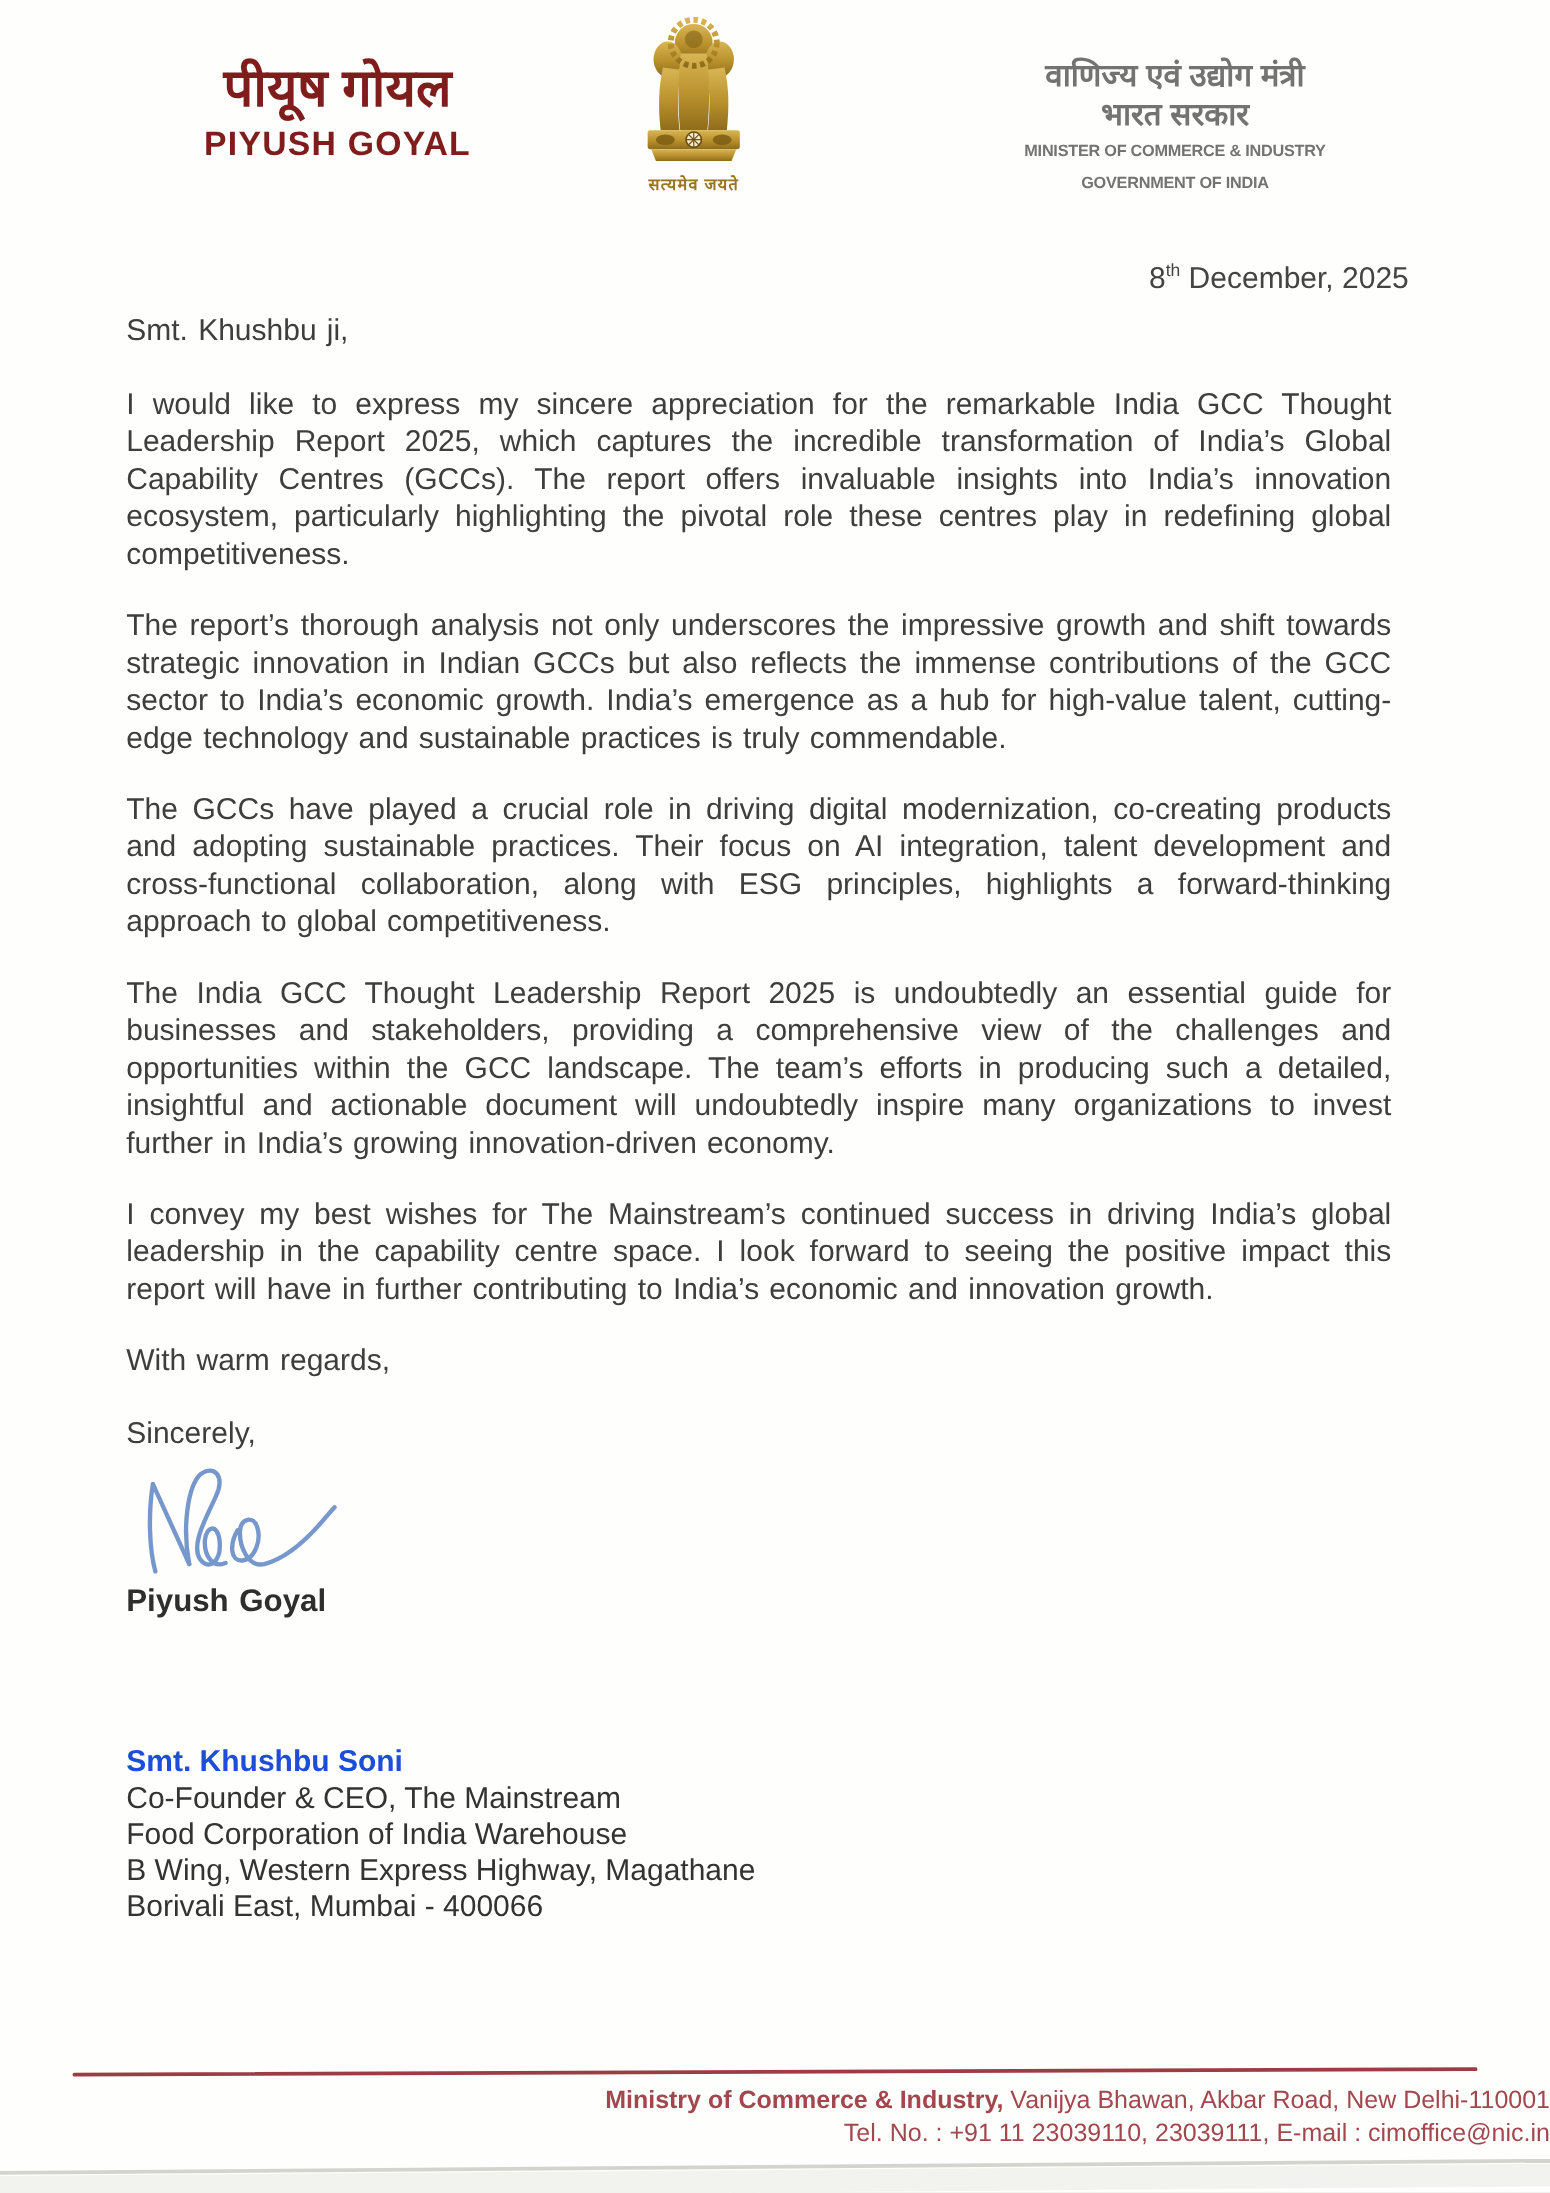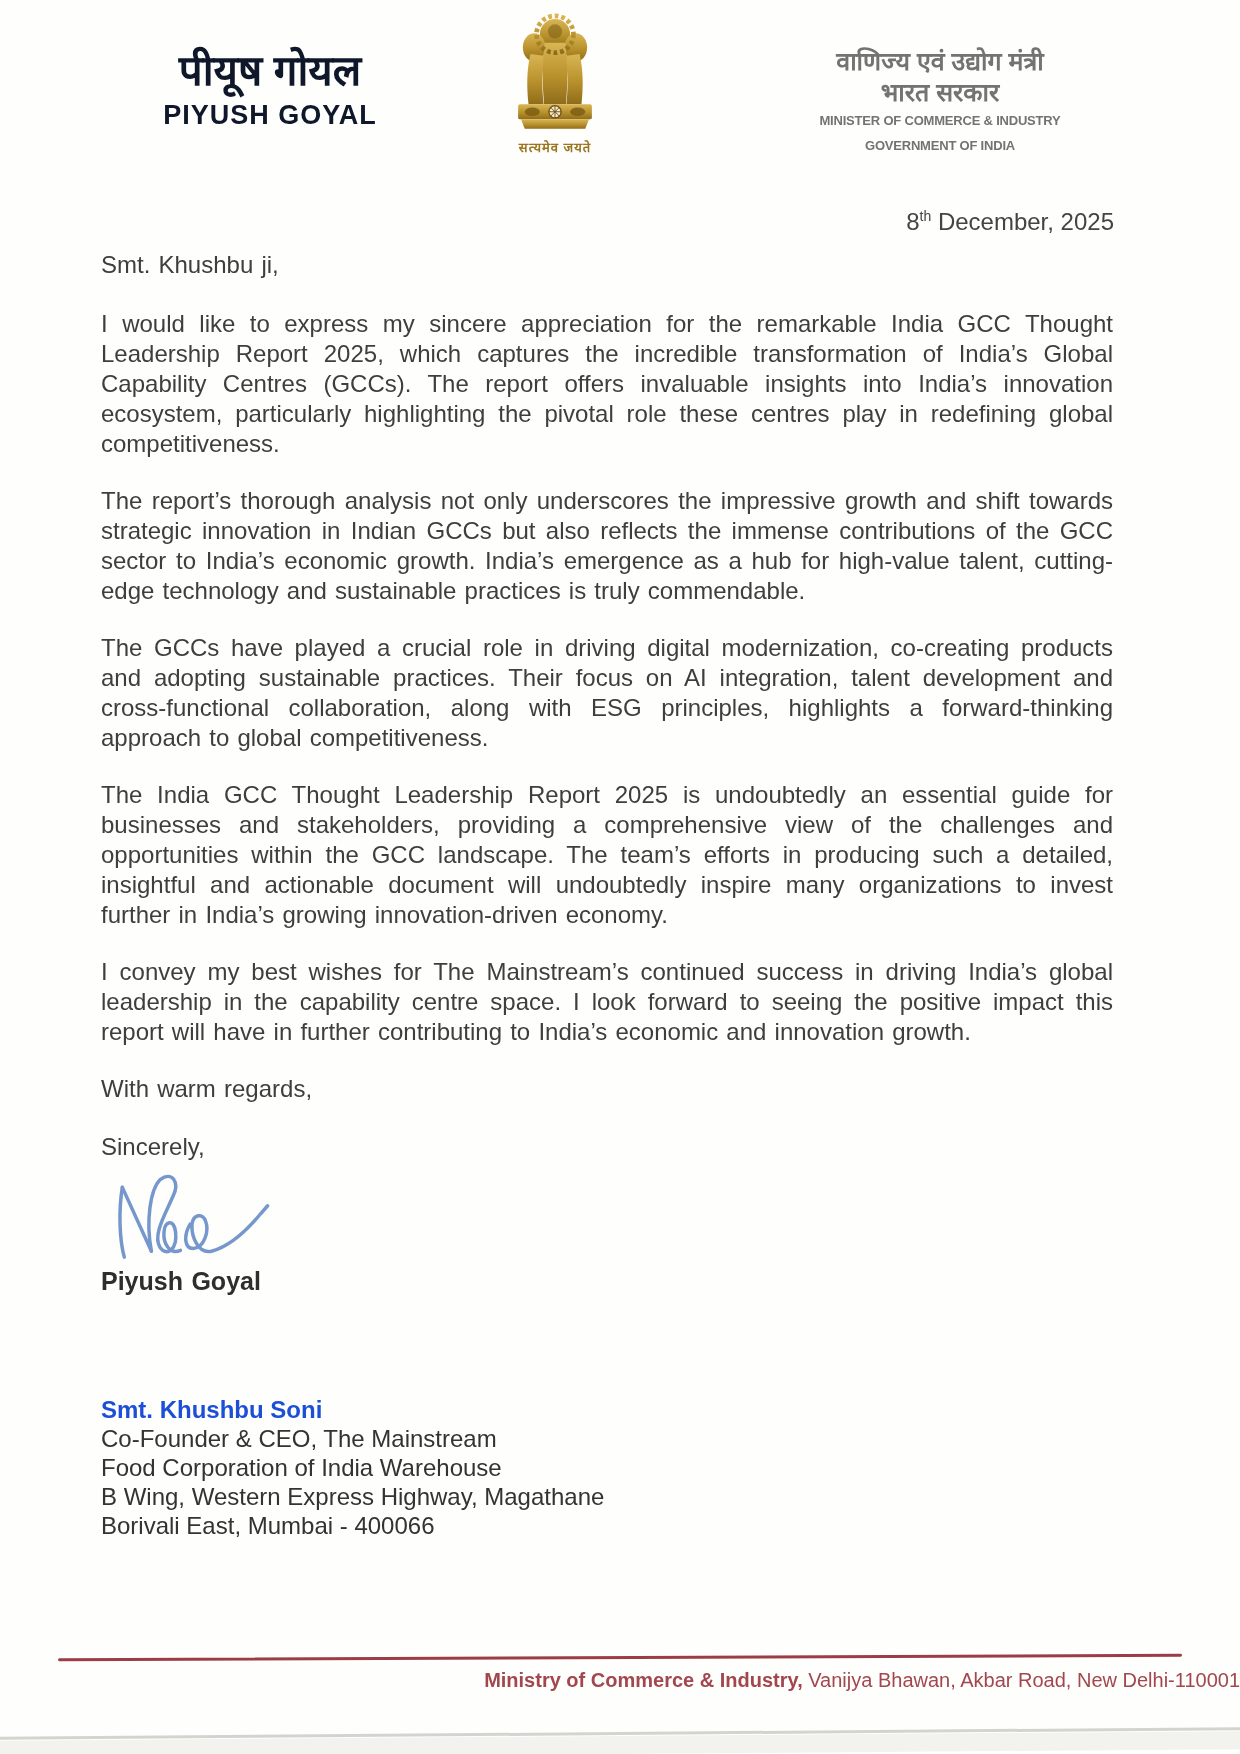--- a/index.html
+++ b/index.html
@@ -6,31 +6,31 @@
   .page{
     position:relative;
     width:1240px;height:1754px;
     margin:0 auto;
     background:#fefefc;
     font-family:"Liberation Sans", sans-serif;
     color:#3e3e3e;
     overflow:hidden;
   }
   
-  .sender{position:absolute;left:105px;top:48px;width:330px;text-align:center;color:#0f172a;}
+  .sender{position:absolute;left:105px;top:48px;width:330px;text-align:center;color:#7f1d1d;}
   .sender-hindi{font-size:42px;font-weight:bold;line-height:46px;}
   .sender-english{font-size:27px;font-weight:bold;letter-spacing:1px;margin-top:6px;}
   .emblem{position:absolute;left:495px;top:10px;width:120px;text-align:center;}
   .emblem svg{display:block;margin:0 auto;}
   .motto{font-size:13px;color:#9b7420;font-weight:bold;margin-top:2px;letter-spacing:1px;}
   .office{position:absolute;left:760px;top:46px;width:360px;text-align:center;color:#737373;}
   .office-hindi{font-size:25px;font-weight:bold;line-height:31px;}
   .office-en{font-size:13px;font-weight:bold;line-height:25px;letter-spacing:-0.2px;}
   
-  .date{position:absolute;top:208px;right:126px;font-size:24px;color:#444;}
+  .date{position:absolute;top:208px;right:113px;font-size:24px;color:#444;}
   .date sup{font-size:14px;}
   
   .body{position:absolute;left:101px;top:250px;width:1012px;font-size:24px;line-height:30px;color:#3e3e3e;word-spacing:1.5px;}
   .body p{margin:0 0 27px 0;}
   .salutation{margin-bottom:29px !important;}
   .para{text-align:justify;}
   .regards{margin-bottom:28px !important;}
   .sincerely{margin-bottom:6px !important;}
   .signature{height:92px;margin:0 0 6px 8px;}
   .signatory{font-weight:bold;color:#2e2e2e;font-size:25px;}
@@ -130,17 +130,18 @@
     <p class="recipient-name">Smt. Khushbu Soni</p>
     <p>Co-Founder &amp; CEO, The Mainstream</p>
     <p>Food Corporation of India Warehouse</p>
     <p>B Wing, Western Express Highway, Magathane</p>
     <p>Borivali East, Mumbai - 400066</p>
   </section>
 
   <footer class="footer">
     <div class="footer-rule"></div>
     <p class="footer-line"><b>Ministry of Commerce &amp; Industry,</b><span> Vanijya Bhawan, Akbar Road, New Delhi-110001</span></p>
+    <p class="footer-line">Tel. No. : +91 11 23039110, 23039111, E-mail : cimoffice@nic.in</p>
   </footer>
 
   <div class="scan-edge"></div>
   <div class="scan-edge2"></div>
 </div>
 
 </body></html>

